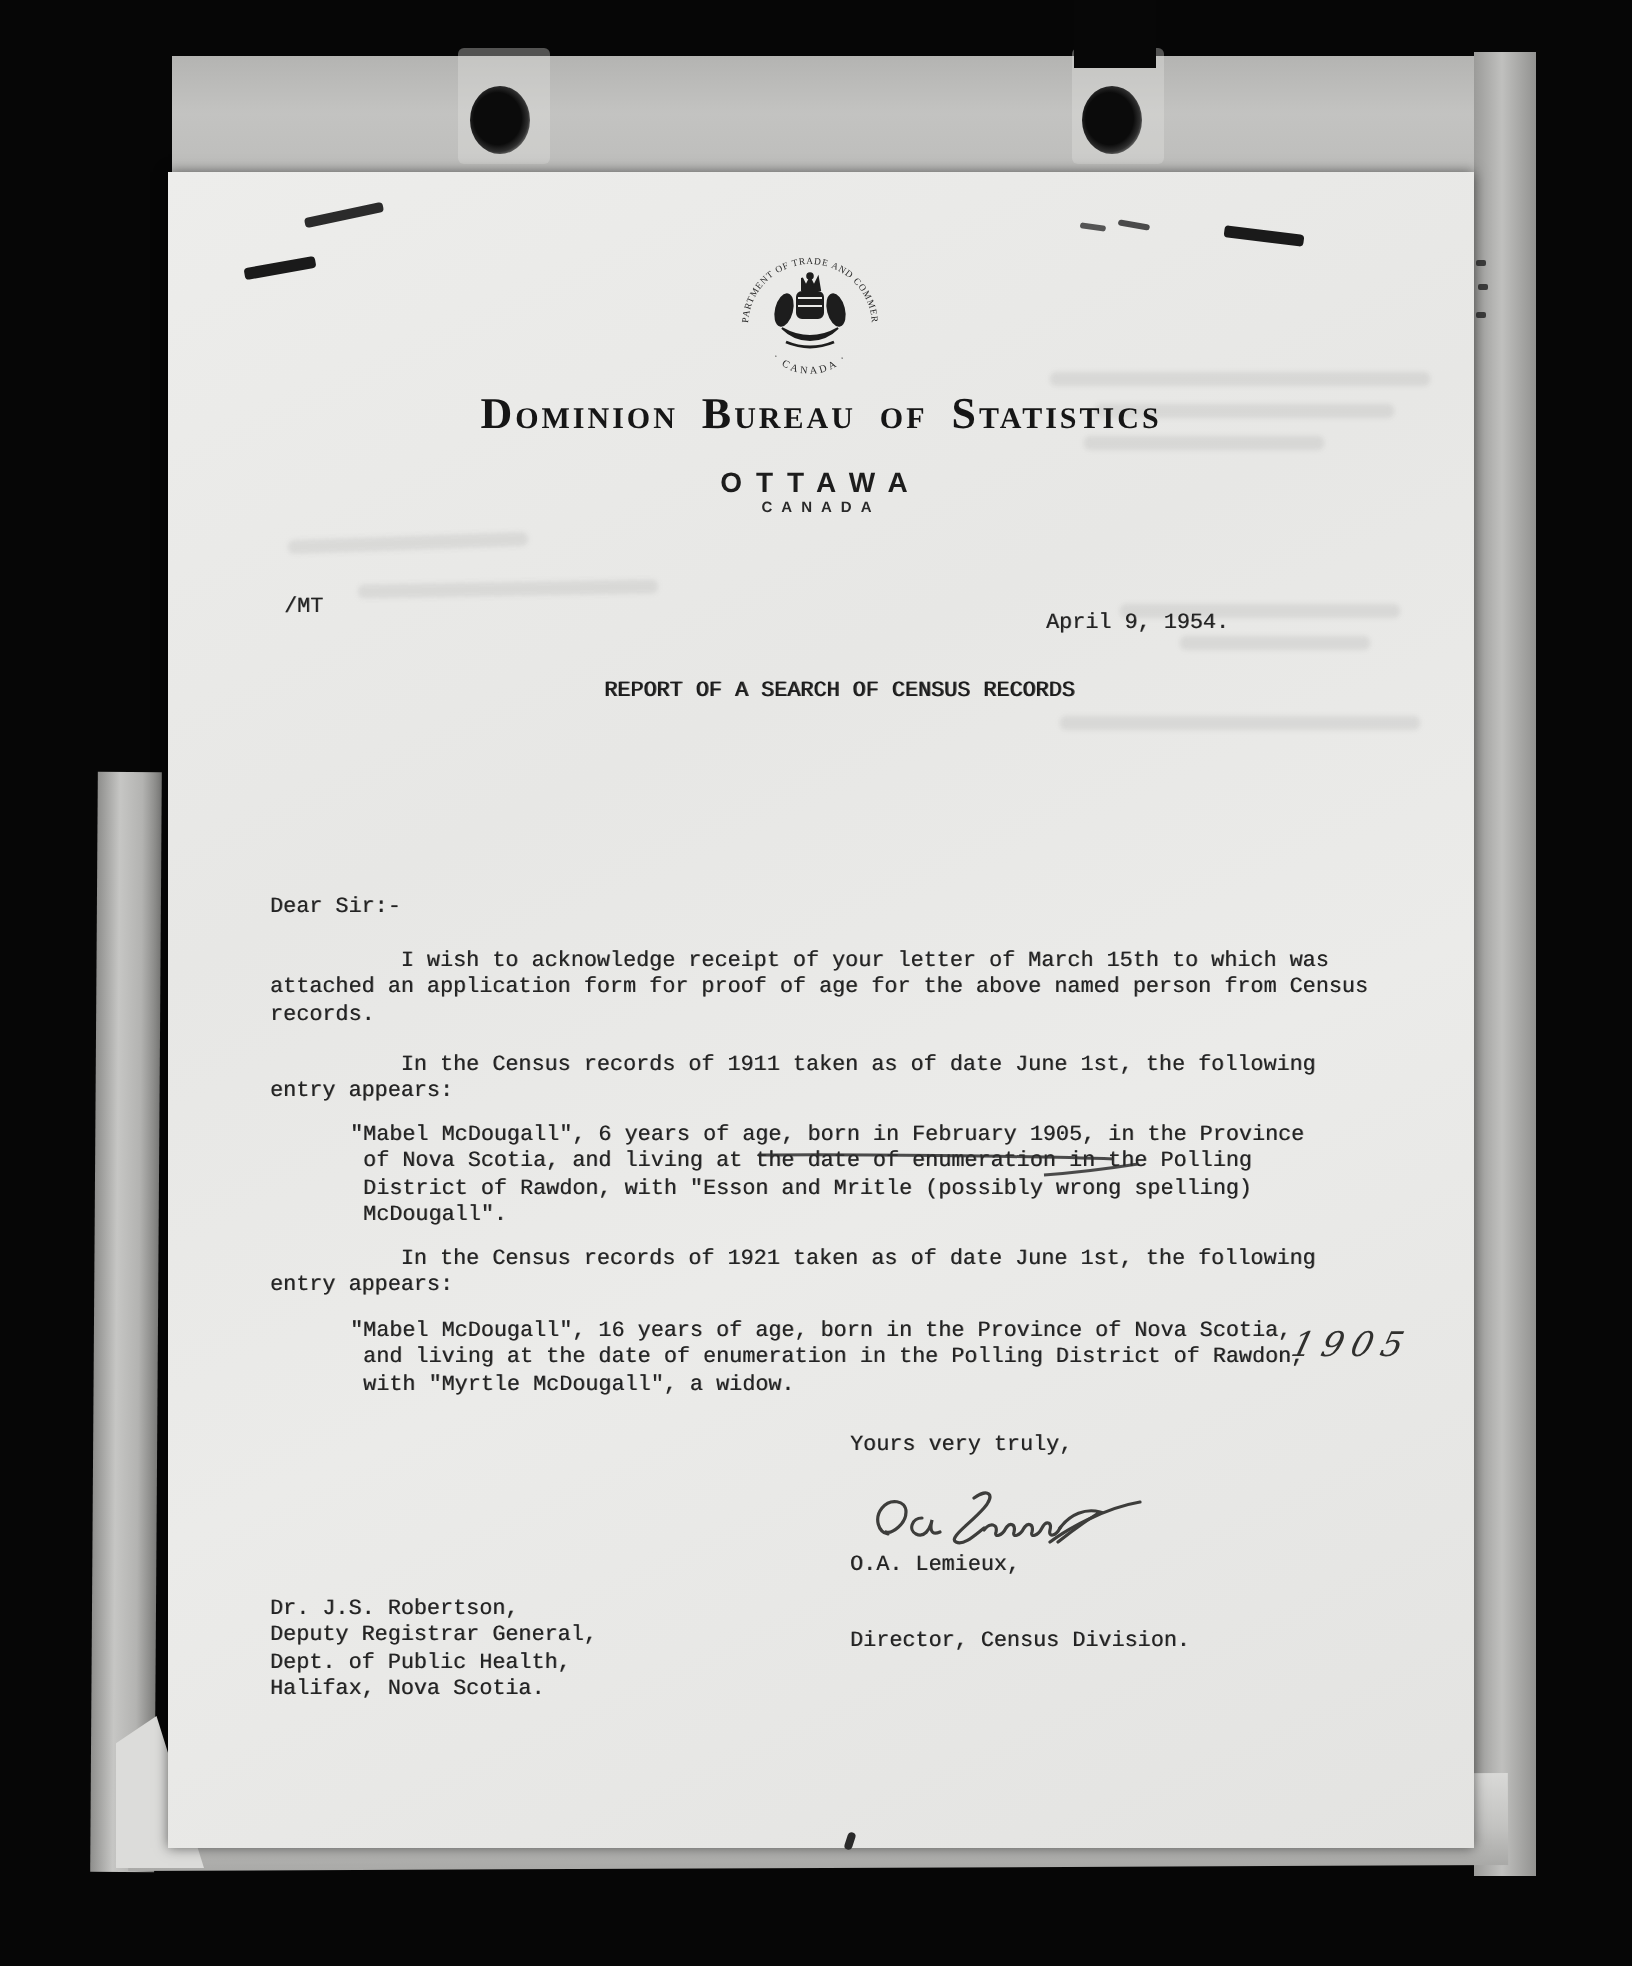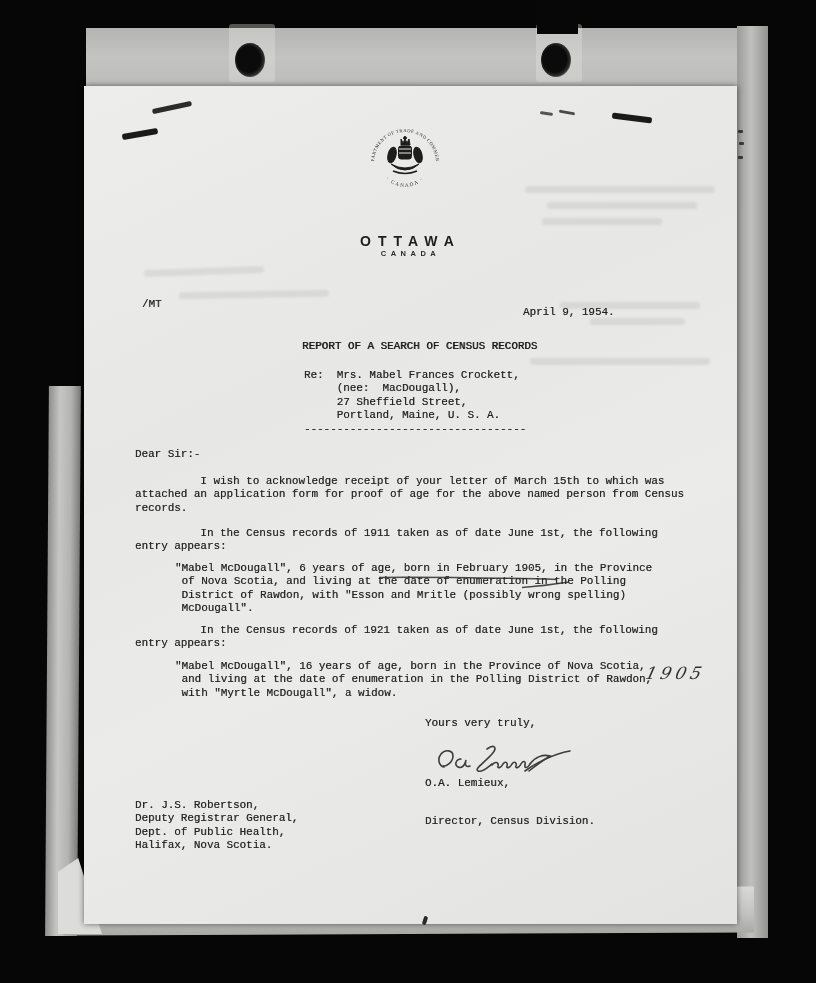--- a/index.html
+++ b/index.html
@@ -101,31 +101,27 @@
       <circle cx="42" cy="19" r="1.4"></circle>
       <rect x="35.5" y="27" width="13" height="13" rx="2.5"></rect>
       <path d="M36,30 h12 M36,34 h12" stroke="#e9e9e7" stroke-width="1"></path>
       <ellipse cx="29" cy="36" rx="4" ry="8" transform="rotate(14 29 36)"></ellipse>
       <ellipse cx="55" cy="36" rx="4" ry="8" transform="rotate(-14 55 36)"></ellipse>
       <path d="M28,45 Q42,53 56,45 Q50,51 42,51 Q34,51 28,45 z"></path>
       <path d="M30,52 Q42,57 54,52" fill="none" stroke-width="1.4"></path>
     </g>
   </svg>
 
+  <div class="abs org-name">Dominion Bureau of Statistics</div>
   <div class="abs city">OTTAWA</div>
   <div class="abs country">CANADA</div>
 
   <div class="abs type" style="left:58px;top:212px;">/MT</div>
   <div class="abs type" style="left:439px;top:220px;">April 9, 1954.</div>
   <div class="abs type heading" style="left:218px;top:254px;">REPORT OF A SEARCH OF CENSUS RECORDS</div>
-  <div class="abs type" style="left:220px;top:283px;">Re:  Mrs. Mabel Frances Crockett,
-     (nee:  MacDougall),
-     27 Sheffield Street,
-     Portland, Maine, U. S. A.
-----------------------------------</div>
   <div class="abs type" style="left:51px;top:362px;">Dear Sir:-</div>
   <div class="abs type" style="left:51px;top:389px;">          I wish to acknowledge receipt of your letter of March 15th to which was
 attached an application form for proof of age for the above named person from Census
 records.</div>
   <div class="abs type" style="left:51px;top:441px;">          In the Census records of 1911 taken as of date June 1st, the following
 entry appears:</div>
   <div class="abs type" style="left:91px;top:476px;">"Mabel McDougall", 6 years of age, born in February 1905, in the Province
  of Nova Scotia, and living at the date of enumeration in the Polling
  District of Rawdon, with "Esson and Mritle (possibly wrong spelling)
  McDougall".</div>

